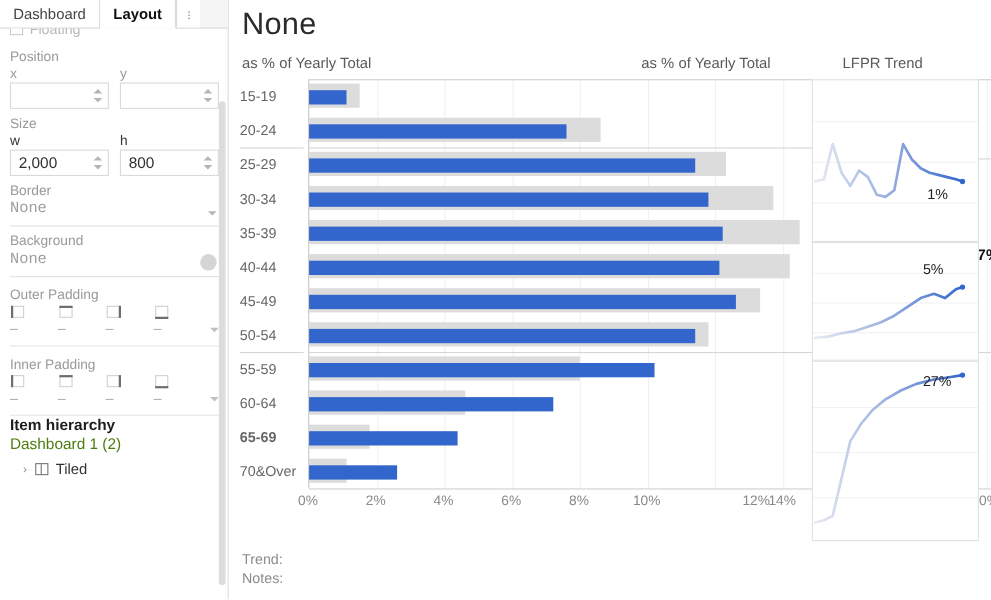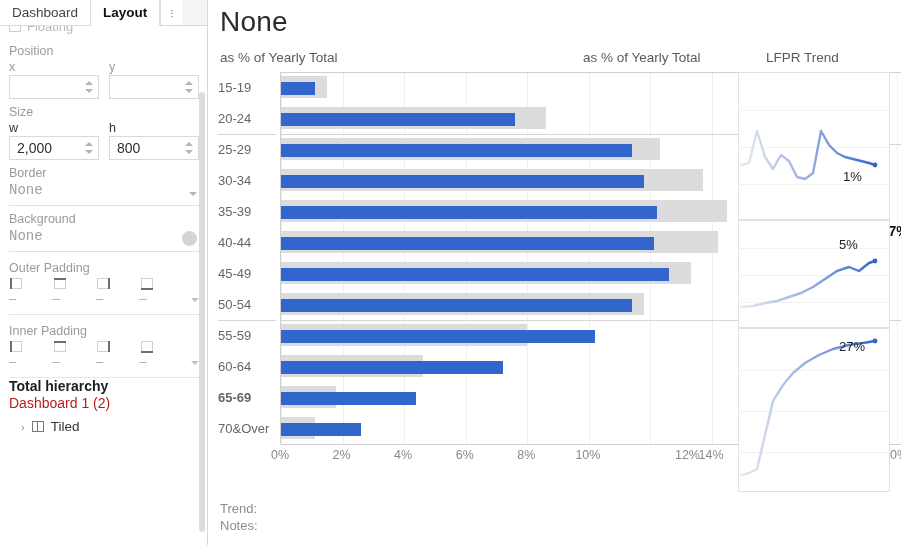--- a/index.html
+++ b/index.html
@@ -134,21 +134,21 @@
     position:absolute; right:0; bottom:4px;
     width:0;height:0;border-left:4px solid transparent;
     border-right:4px solid transparent;border-top:4px solid #c0c0c0;
   }
   .divider { height:1px; background:#e6e6e6; margin:8px 0 0 0; }
 
   #hier {
     position:absolute; left:9px; top:378px; width:190px;
   }
   #hier .h-title { font-size:14px; font-weight:bold; color:#1d1d1d; }
-  #hier .h-sub   { font-size:14px; color:#b91c1c; margin-top:1px;}
+  #hier .h-sub   { font-size:14px; color:#4d7c0f; margin-top:1px;}
   #hier .h-item  {
     display:flex; align-items:center; gap:7px;
     margin-top:8px; padding-left:12px; font-size:13.5px; color:#333;
   }
   #hier .h-arrow { color:#8a8a8a; font-size:11px; }
   #hier .h-ico {
     width:12px;height:11px;border:1px solid #777;
     position:relative; display:inline-block;
   }
   #hier .h-ico:after{
@@ -368,21 +368,21 @@
             <span class="edge e-bottom"></span>
           </div>
         <div class="pad-val">–</div>
       </div>
       <span class="caret"></span>
     </div>
     <div class="divider"></div>
   </div>
 
   <div id="hier">
-    <div class="h-title">Total hierarchy</div>
+    <div class="h-title">Item hierarchy</div>
     <div class="h-sub">Dashboard 1 (2)</div>
     <div class="h-item">
       <span class="h-arrow">›</span>
       <span class="h-ico"></span>
       <span>Tiled</span>
     </div>
   </div>
 
   <div id="sb-scroll"></div>
 </div>

